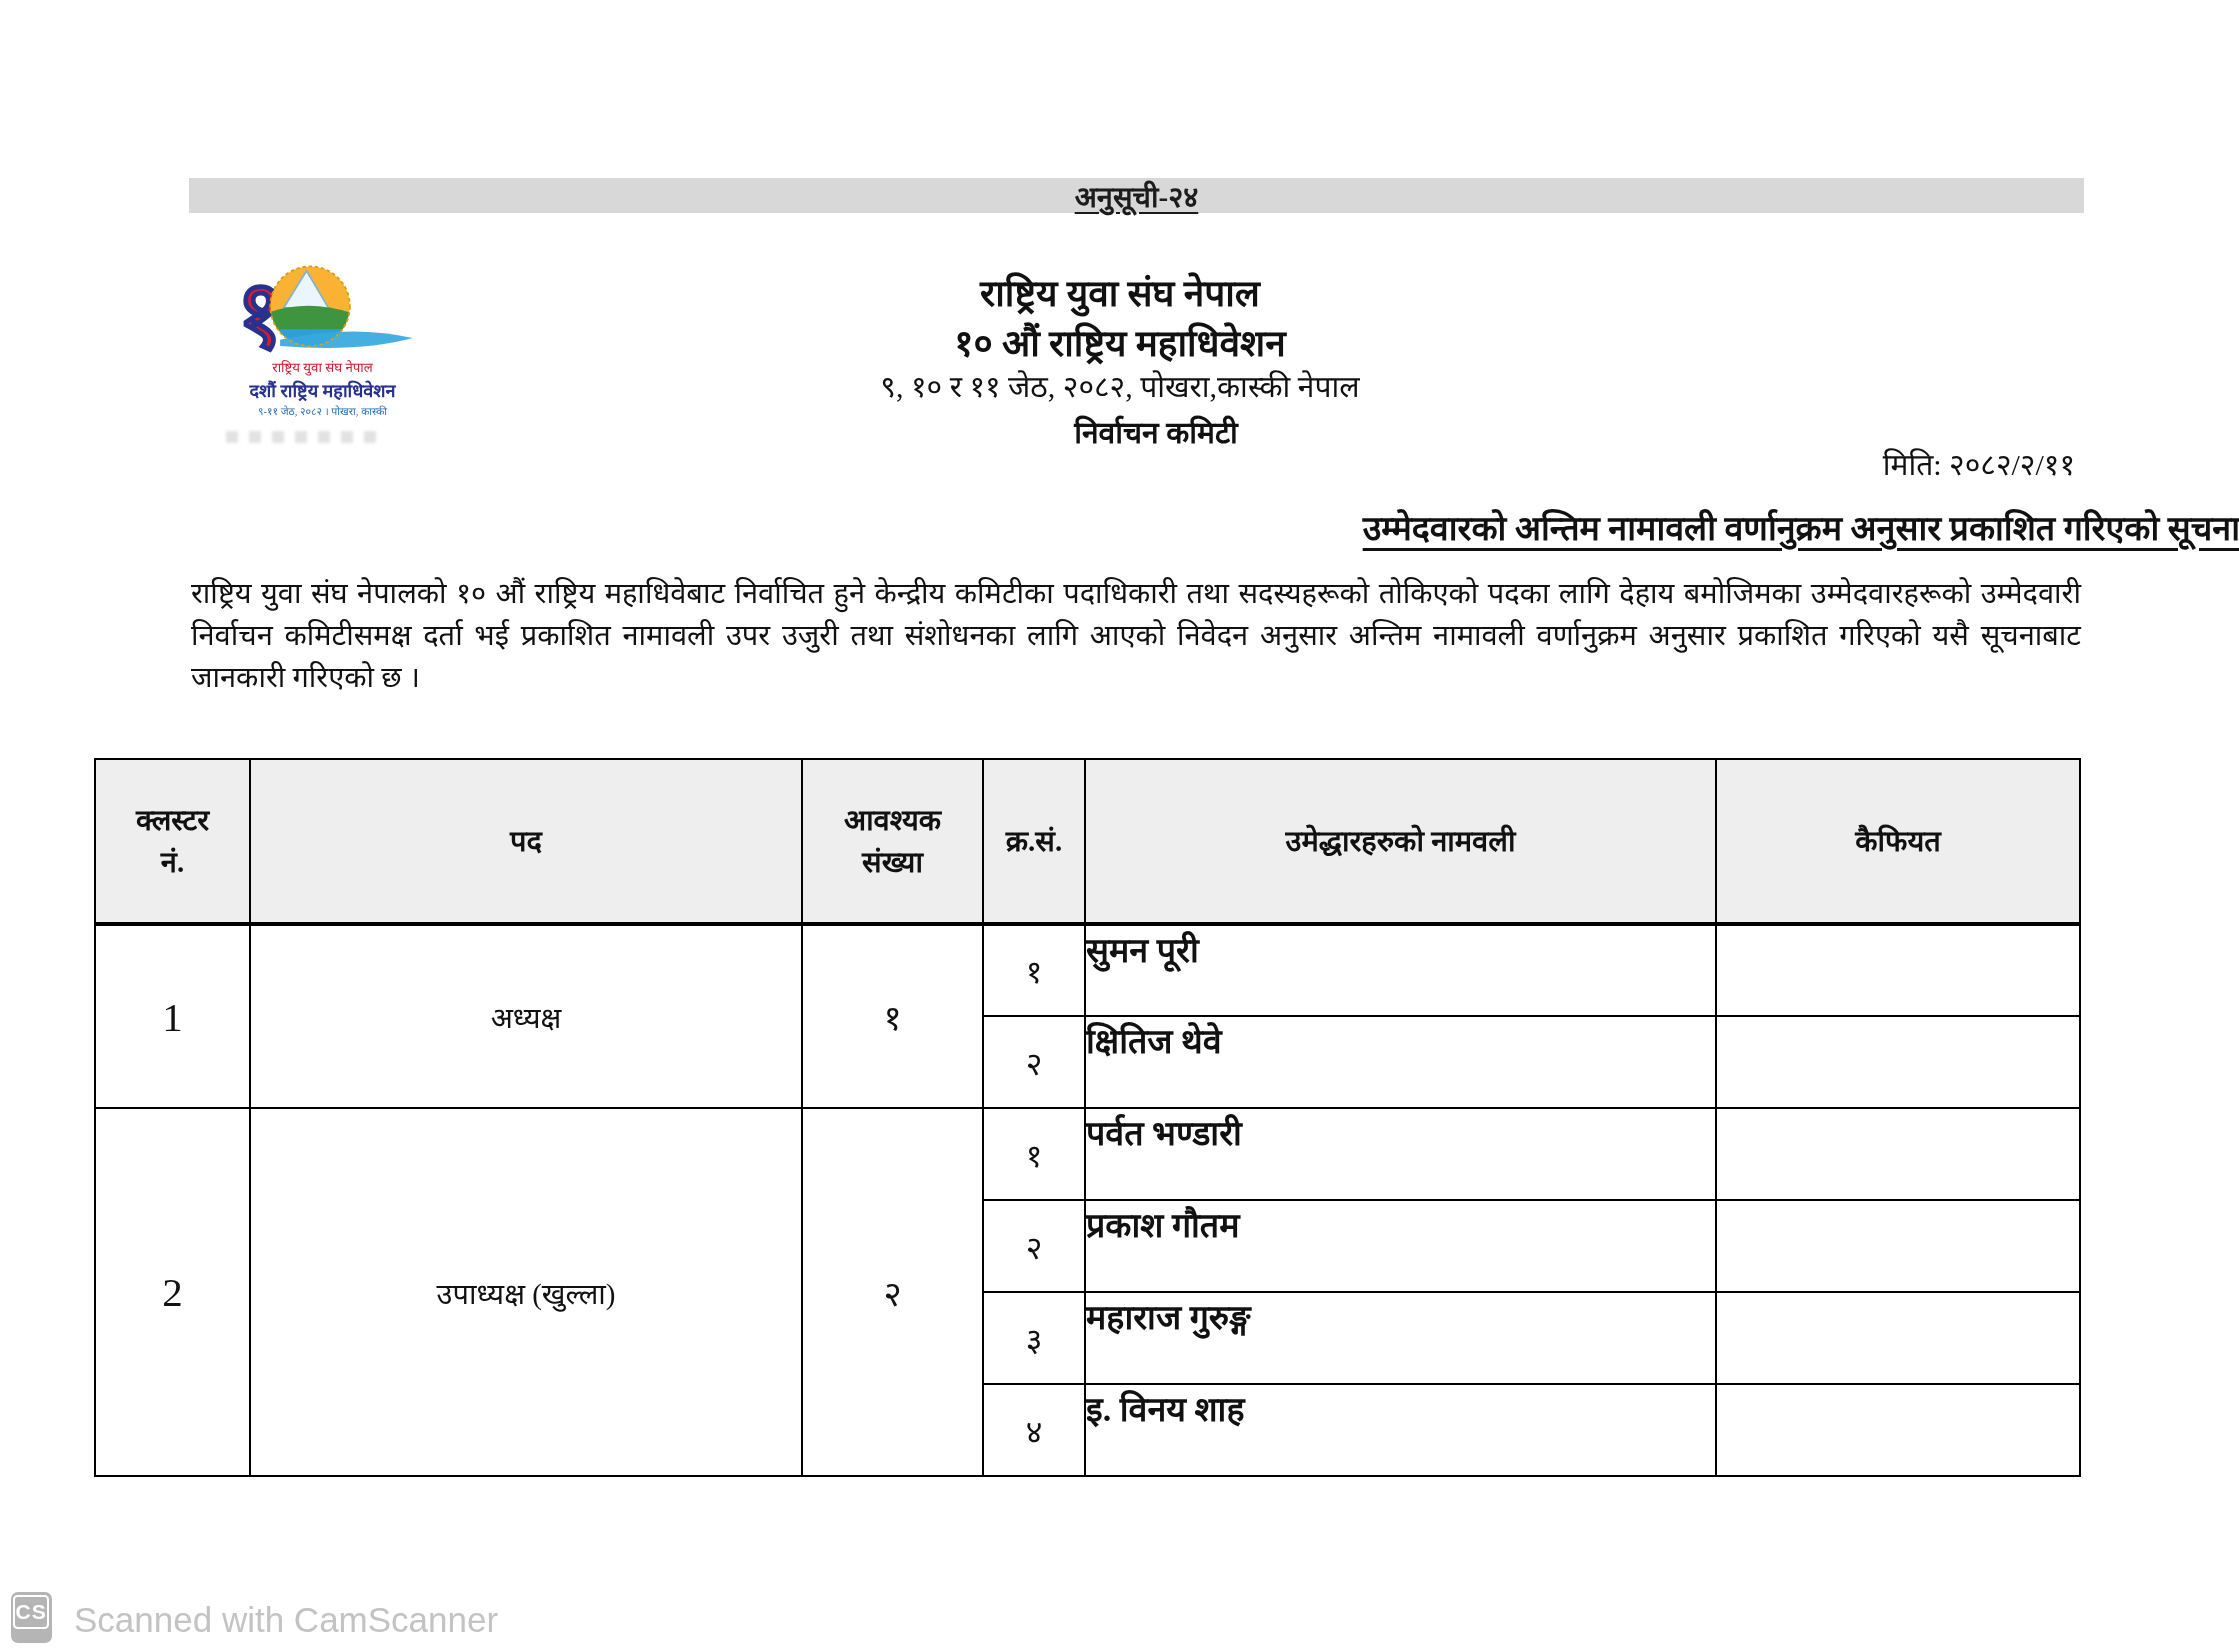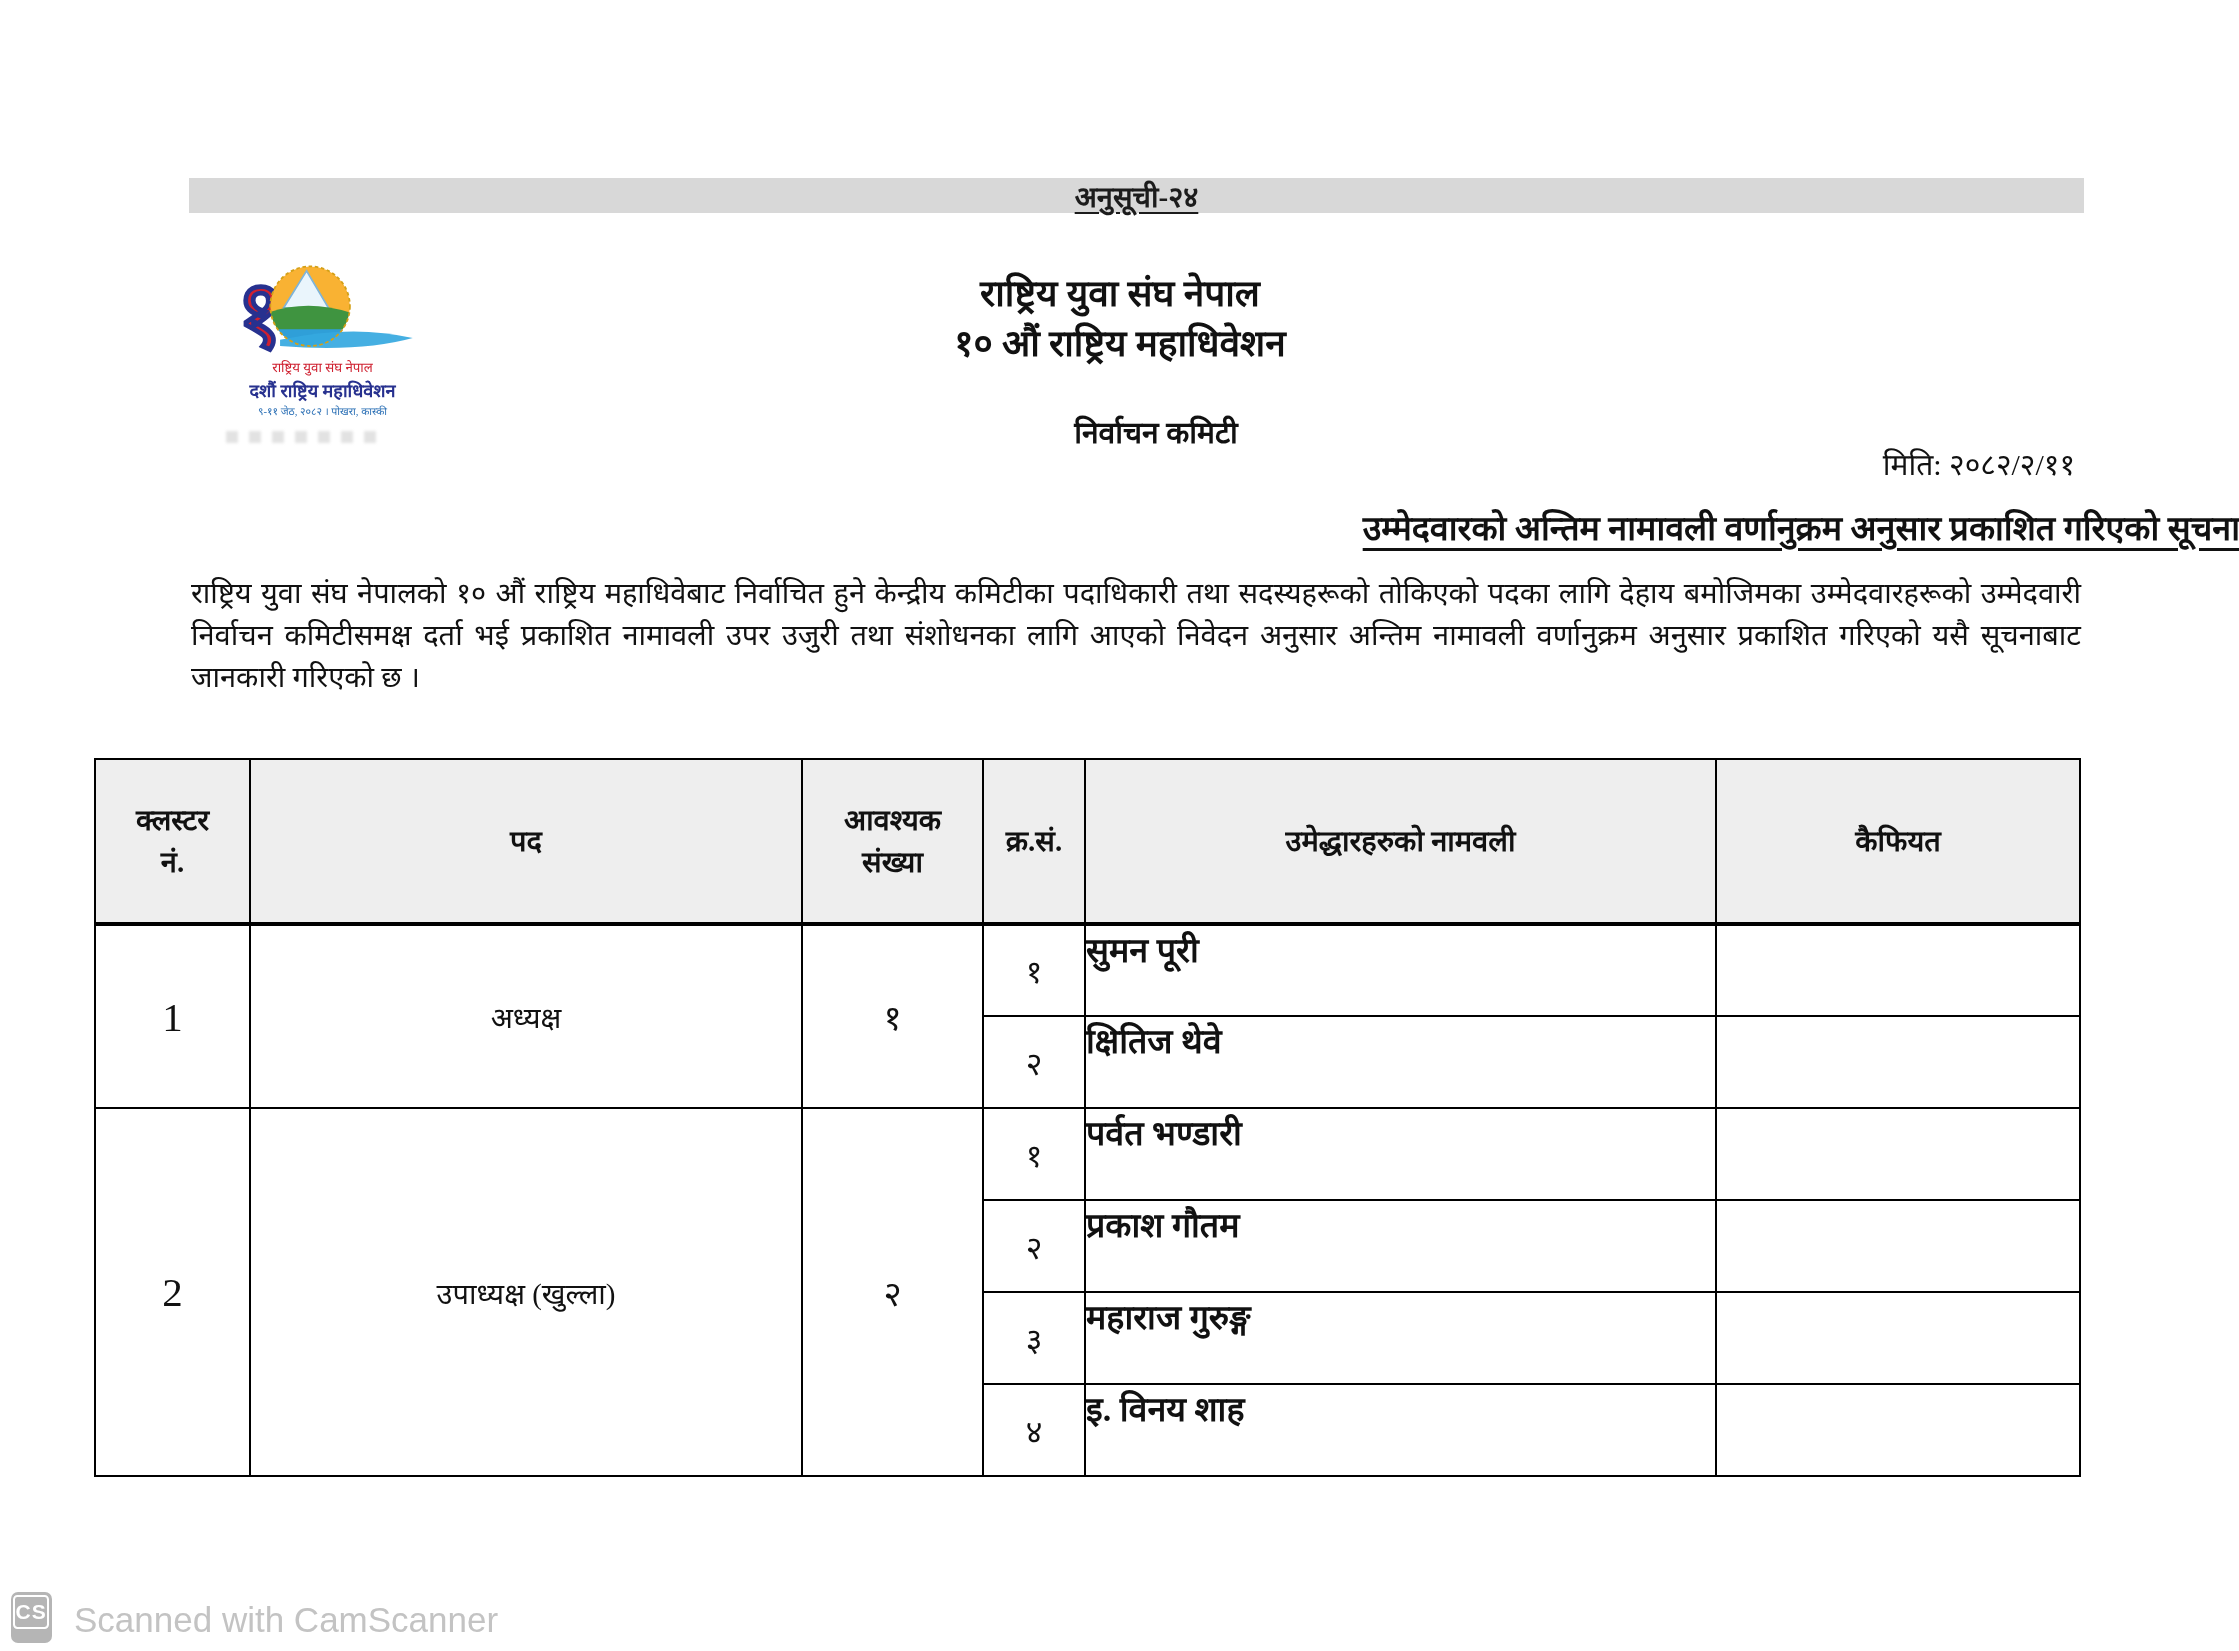--- a/index.html
+++ b/index.html
@@ -91,20 +91,21 @@
       <circle cx="112" cy="50" r="45" fill="none" stroke="#d4a017" stroke-width="2" stroke-dasharray="4,3"></circle>
     </svg>
     <div class="logo-line1">राष्ट्रिय युवा संघ नेपाल</div>
     <div class="logo-line2">दशौं राष्ट्रिय महाधिवेशन</div>
     <div class="logo-line3">९-११ जेठ, २०८२ । पोखरा, कास्की</div>
   </div>
   <div class="scan-smudge"></div>
 
   <div class="hline h-org">राष्ट्रिय युवा संघ नेपाल</div>
   <div class="hline h-conv">१० औं राष्ट्रिय महाधिवेशन</div>
+  <div class="hline h-dates">९, १० र ११ जेठ, २०८२, पोखरा,कास्की नेपाल</div>
   <div class="hline h-comm">निर्वाचन कमिटी</div>
   <div class="h-date-line">मिति: २०८२/२/११</div>
 
   <div class="notice-title">उम्मेदवारको अन्तिम नामावली वर्णानुक्रम अनुसार प्रकाशित गरिएको सूचना</div>
   <div class="notice-body">राष्ट्रिय युवा संघ नेपालको १० औं राष्ट्रिय महाधिवेबाट निर्वाचित हुने केन्द्रीय कमिटीका पदाधिकारी तथा सदस्यहरूको तोकिएको पदका लागि देहाय बमोजिमका उम्मेदवारहरूको उम्मेदवारी निर्वाचन कमिटीसमक्ष दर्ता भई प्रकाशित नामावली उपर उजुरी तथा संशोधनका लागि आएको निवेदन अनुसार अन्तिम नामावली वर्णानुक्रम अनुसार प्रकाशित गरिएको यसै सूचनाबाट जानकारी गरिएको छ ।</div>
 
   <table class="roster">
     <colgroup>
       <col style="width:155px">
         <col style="width:552px">

